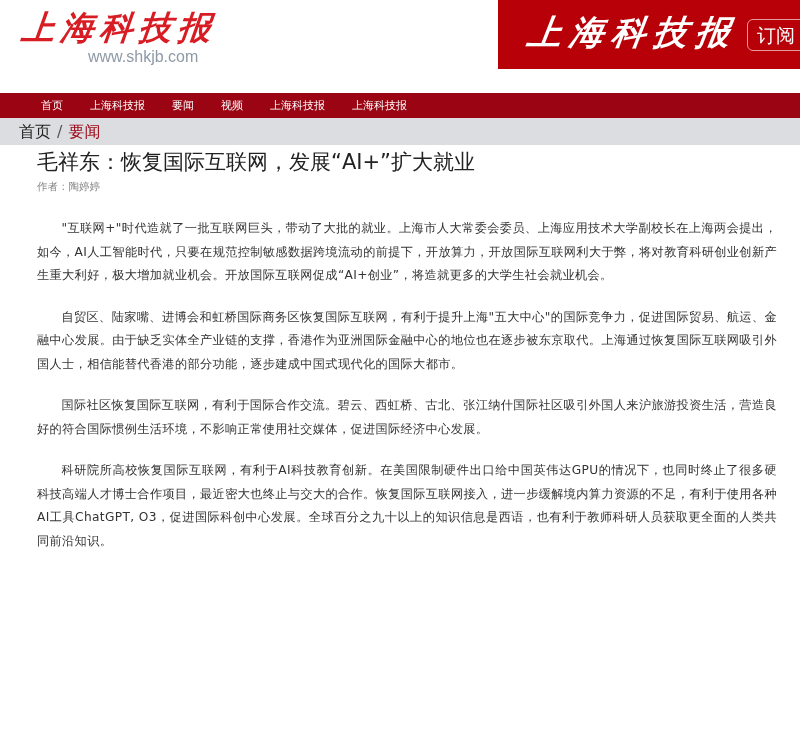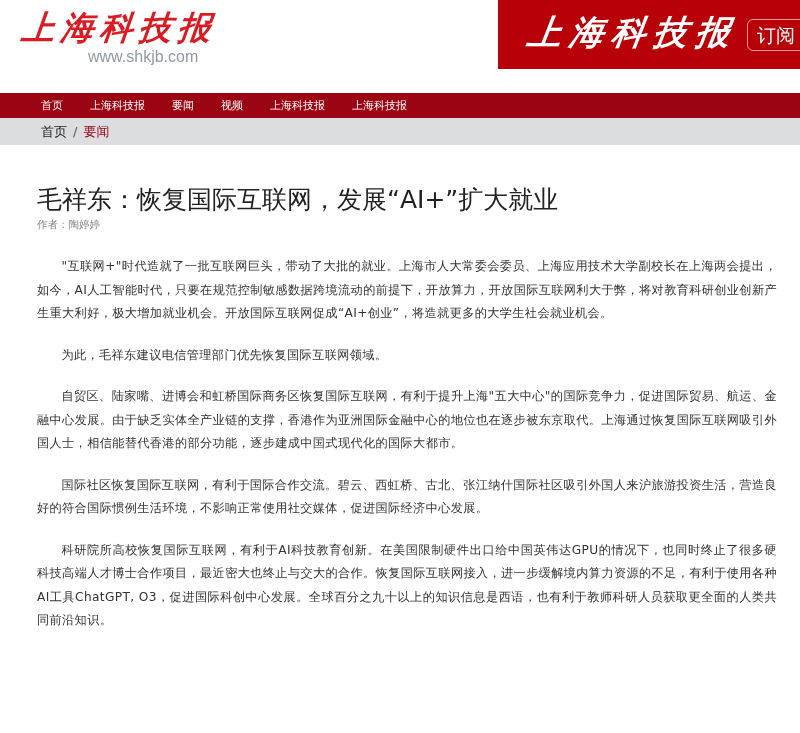--- a/index.html
+++ b/index.html
@@ -35,28 +35,28 @@
     color: #ffffff; font-size: 19px; line-height: 30px; padding-left: 9px; white-space: nowrap;
     cursor: pointer;
   }
 
   .nav { position: absolute; left: 0; top: 93px; width: 800px; height: 25px; background: #9a0413; }
   .nav ul { list-style: none; display: flex; padding-left: 41px; }
   .nav li {
     color: #ffffff; font-size: 11px; line-height: 25px; margin-right: 27px; cursor: pointer; white-space: nowrap;
   }
   .crumb { position: absolute; left: 0; top: 118px; width: 800px; height: 27px; background: #dcdde0; }
-  .crumb .crumb-inner { padding-left: 41px; font-size: 13px; line-height: 27px; white-space: nowrap; }
+  .crumb .crumb-inner { padding-left: 19px; font-size: 16px; line-height: 27px; white-space: nowrap; }
   .crumb .crumb-home { color: #222; cursor: pointer; }
   .crumb .crumb-sep { color: #555; margin: 0 6px; }
   .crumb .crumb-current { color: #9a0413; cursor: pointer; }
 
   .article { position: absolute; left: 37px; top: 145px; width: 740px; }
   .title {
-    margin-top: 38px; font-size: 25px; font-weight: normal; color: #222; line-height: 34px; white-space: nowrap;
+    font-size: 21px; font-weight: normal; color: #222; line-height: 34px; white-space: nowrap;
   }
   .date { margin-top: 15px; font-size: 10.5px; color: #888; line-height: 14px; }
   .author { font-size: 10.5px; color: #888; line-height: 14px; }
   .body { margin-top: 24px; }
   .body p {
     font-size: 12.2px; line-height: 23.5px; color: #333; text-indent: 2em;
     margin-bottom: 18px; text-align: justify; letter-spacing: 0.35px;
   }
 </style>
 </head>
@@ -88,18 +88,17 @@
   <div class="crumb-inner">
     <span class="crumb-home">首页</span><span class="crumb-sep">/</span><span class="crumb-current">要闻</span>
   </div>
 </div>
 
 <article class="article">
   <h1 class="title">毛祥东：恢复国际互联网，发展“AI+”扩大就业</h1>
   <div class="author">作者：陶婷婷</div>
   <div class="body">
     <p>"互联网+"时代造就了一批互联网巨头，带动了大批的就业。上海市人大常委会委员、上海应用技术大学副校长在上海两会提出，如今，AI人工智能时代，只要在规范控制敏感数据跨境流动的前提下，开放算力，开放国际互联网利大于弊，将对教育科研创业创新产生重大利好，极大增加就业机会。开放国际互联网促成“AI+创业”，将造就更多的大学生社会就业机会。</p>
-    <p>为此，毛祥东建议电信管理部门优先恢复国际互联网领域。</p>
     <p>自贸区、陆家嘴、进博会和虹桥国际商务区恢复国际互联网，有利于提升上海"五大中心"的国际竞争力，促进国际贸易、航运、金融中心发展。由于缺乏实体全产业链的支撑，香港作为亚洲国际金融中心的地位也在逐步被东京取代。上海通过恢复国际互联网吸引外国人士，相信能替代香港的部分功能，逐步建成中国式现代化的国际大都市。</p>
     <p>国际社区恢复国际互联网，有利于国际合作交流。碧云、西虹桥、古北、张江纳什国际社区吸引外国人来沪旅游投资生活，营造良好的符合国际惯例生活环境，不影响正常使用社交媒体，促进国际经济中心发展。</p>
     <p>科研院所高校恢复国际互联网，有利于AI科技教育创新。在美国限制硬件出口给中国英伟达GPU的情况下，也同时终止了很多硬科技高端人才博士合作项目，最近密大也终止与交大的合作。恢复国际互联网接入，进一步缓解境内算力资源的不足，有利于使用各种AI工具ChatGPT, O3，促进国际科创中心发展。全球百分之九十以上的知识信息是西语，也有利于教师科研人员获取更全面的人类共同前沿知识。</p>
   </div>
 </article>
 
 </body></html>

